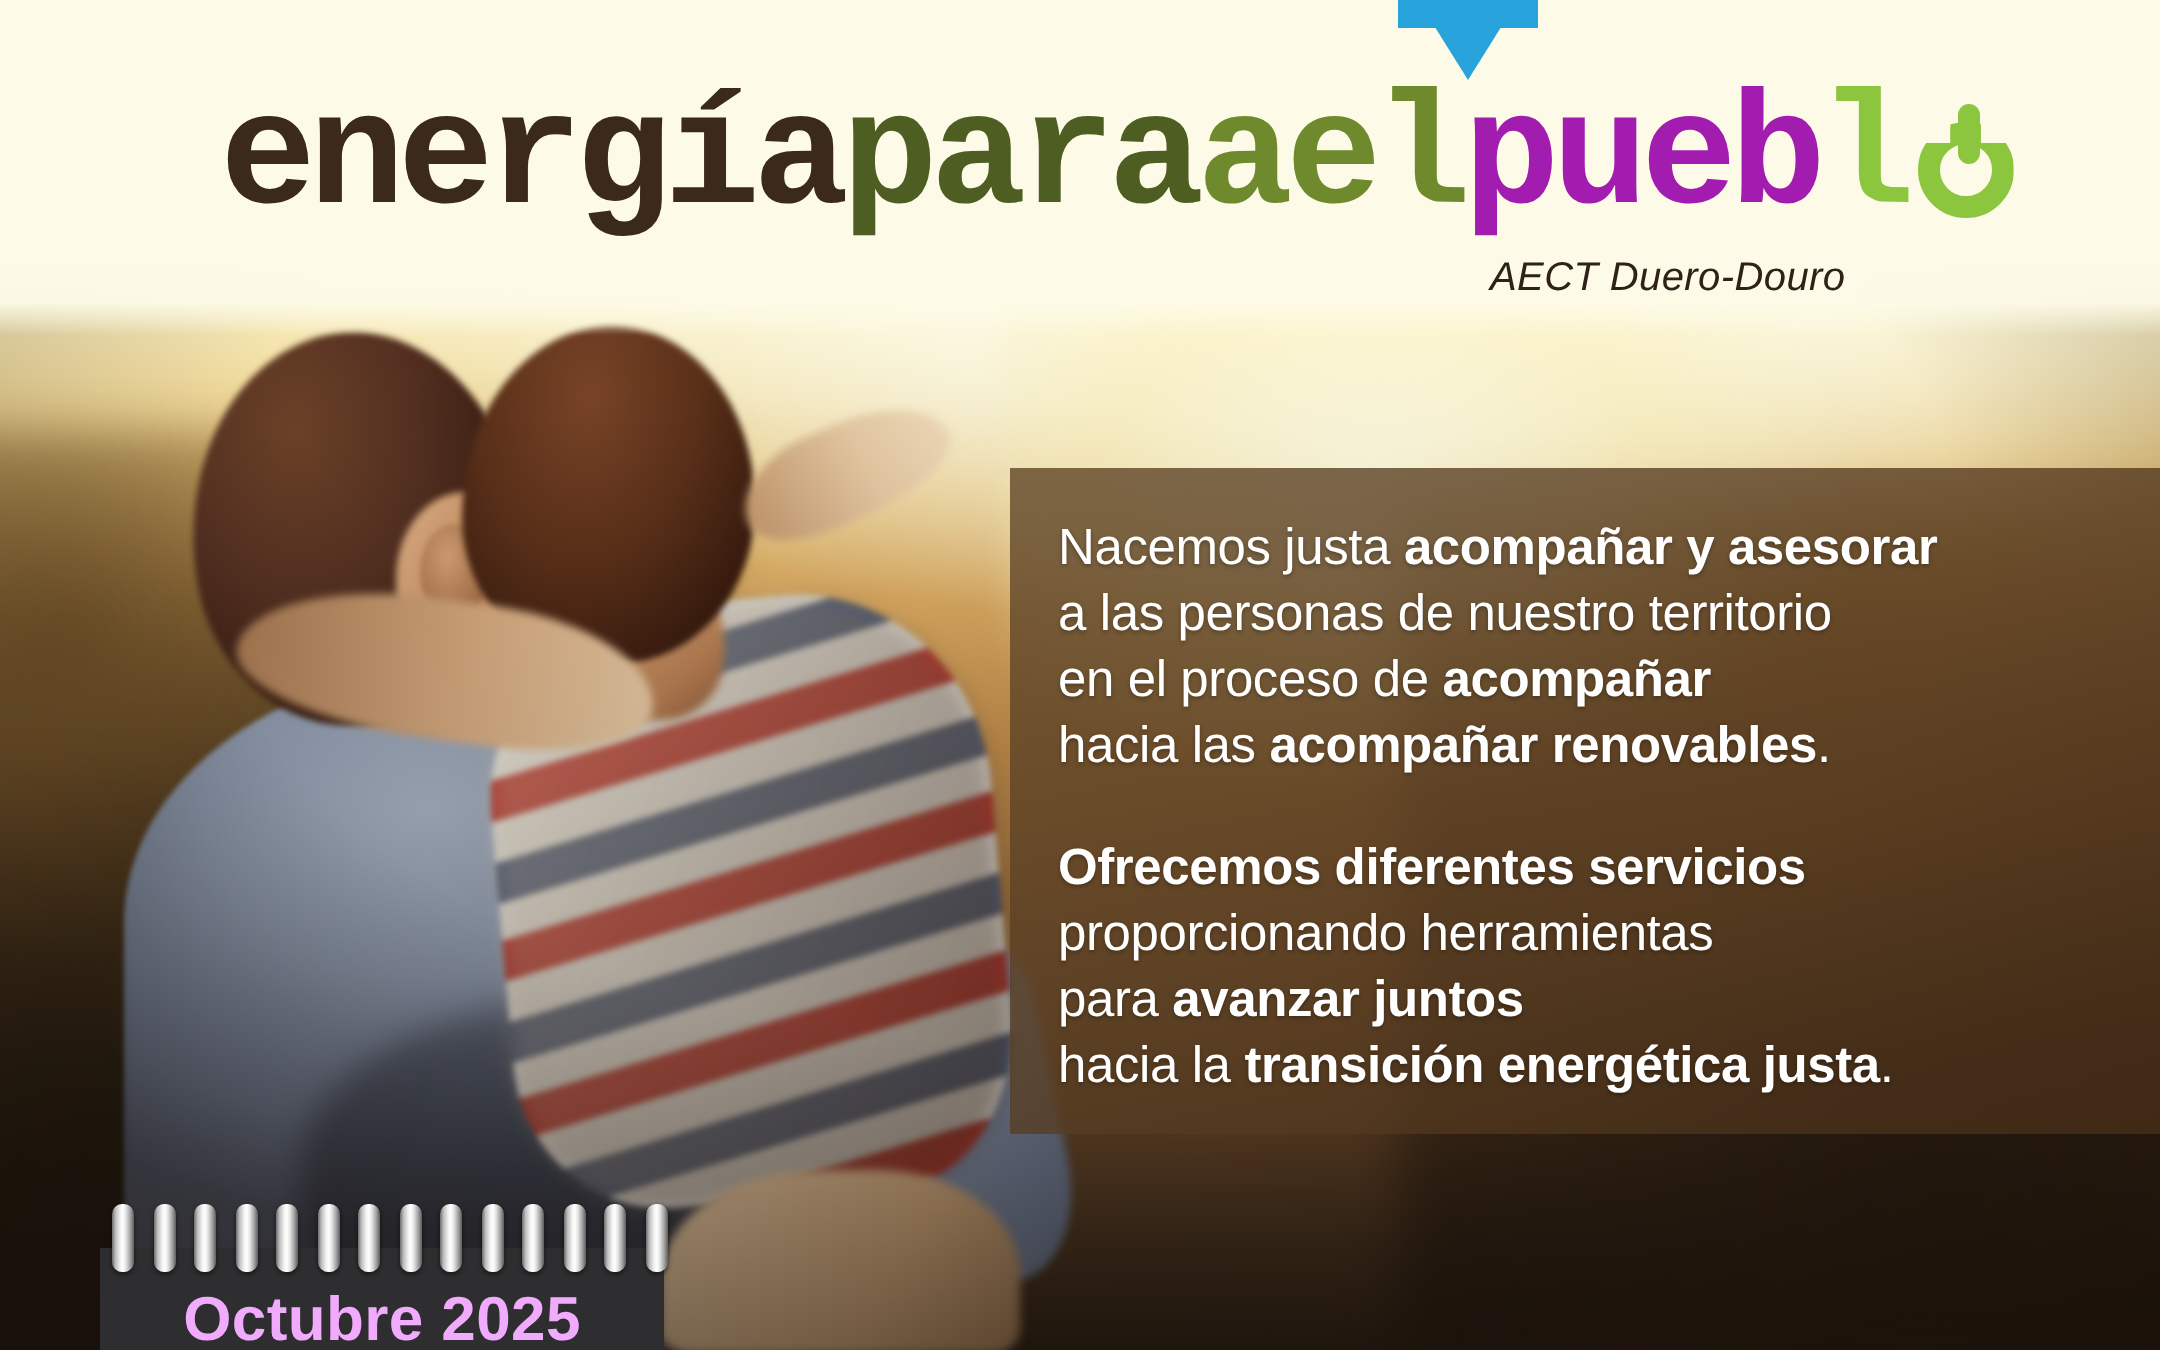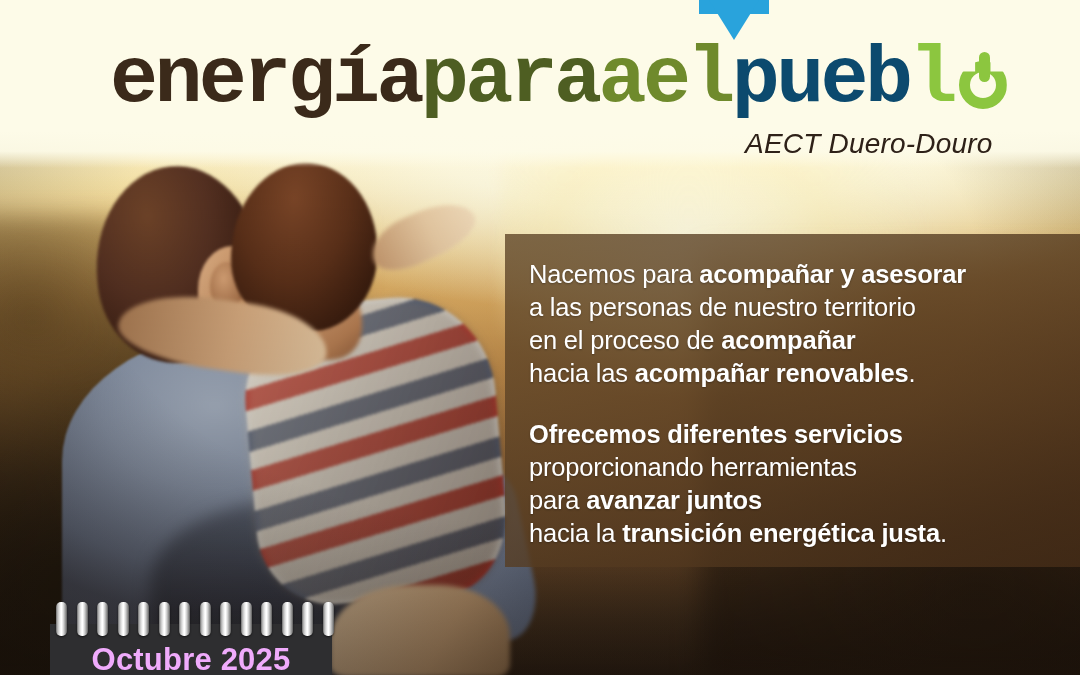--- a/index.html
+++ b/index.html
@@ -189,21 +189,21 @@
     font-weight:700;
     letter-spacing:-3.6px;
     line-height:1;
     white-space:nowrap;
     font-family:"DejaVu Sans", sans-serif;
   }
   .logo-word span { display:inline-block;font-family:Liberation Mono, monospace; }
   .lg-1 { color:#3b2a1a; }
   .lg-2 { color:#4e5e22; }
   .lg-3 { color:#6f8a2c; }
-  .lg-4 { color:#0c4a6e; }
+  .lg-4 { color:#a21caf; }
   .lg-5 { color:#8cc63f; }
 
   
   .power-o {
     position:relative;
     width:56px; height:56px;
     vertical-align:-8px;
     margin-left:2px;
   }
   .power-o .ring {
@@ -230,21 +230,21 @@
   }
   .blue-drop-cap {
     position:absolute; left:699px; top:-16px;
     width:70px; height:30px;
     background:#29a3dc;
     border-radius:9px 9px 0 0;
   }
 
   .tagline {
     position:absolute; left:745px; top:128px;
-    font-size:28px;
+    font-size:20px;
     font-style:italic;
     font-weight:400;
     color:#2e2118;
     letter-spacing:.2px;
     font-family:"Liberation Sans", sans-serif;
     white-space:nowrap;
   }
 
   
   .text-panel {
@@ -338,21 +338,21 @@
     <div class="blue-drop"></div>
 
     <div class="logo-word">
       <span class="lg-1">energía</span><span class="lg-2">para</span><span class="lg-3">ael</span><span class="lg-4">pueb</span><span class="lg-5">l</span><span class="power-o"><span class="ring"></span><span class="bar"></span></span>
     </div>
 
     <div class="tagline">AECT Duero-Douro</div>
   </div>
 
   <div class="text-panel">
-    <div class="para"><span>Nacemos para </span><b>acompañar y asesorar</b><br><span>a las personas de nuestro territorio</span><br><span>en el proceso de </span><b>acompañar</b><br><span>hacia las </span><b>acompañar renovables</b><span>.</span></div>
+    <div class="para"><span>Nacemos justa </span><b>acompañar y asesorar</b><br><span>a las personas de nuestro territorio</span><br><span>en el proceso de </span><b>acompañar</b><br><span>hacia las </span><b>acompañar renovables</b><span>.</span></div>
     <div class="para"><b>Ofrecemos diferentes servicios</b><br><span>proporcionando herramientas</span><br><span>para </span><b>avanzar juntos</b><br><span>hacia la </span><b>transición energética justa</b><span>.</span></div>
   </div>
 
   <div class="calendar">
     <div class="cal-month">Octubre 2025</div>
   </div>
   <div class="rings">
       <div class="ring-pin"></div>
       <div class="ring-pin"></div>
       <div class="ring-pin"></div>

